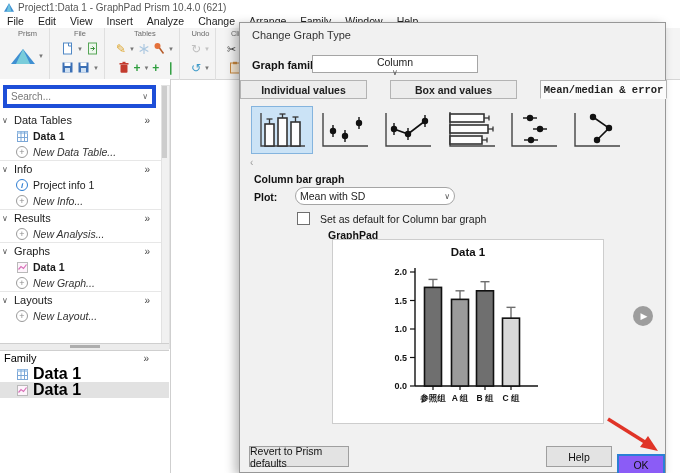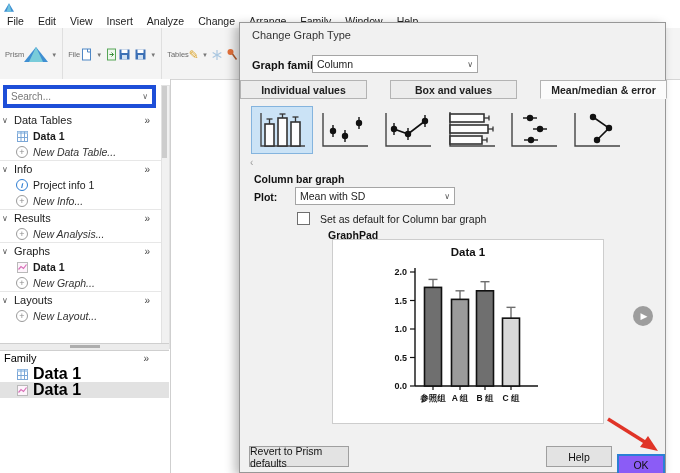--- a/index.html
+++ b/index.html
@@ -11,21 +11,21 @@
   #titlebar{left:0;top:0;width:680px;height:14px;display:flex;align-items:center;gap:4px;padding-left:4px;}
   #titlebar .logo{width:10px;height:9px;}
   #titlebar .ttl{font-size:10px;color:#555;white-space:nowrap;}
 
   
   #menubar{left:0;top:14px;width:680px;height:14px;display:flex;align-items:center;}
   #menubar span{font-size:10.5px;color:#222;padding:0 7px;white-space:nowrap;}
 
   
   #toolbar{left:0;top:28px;width:680px;height:51px;background:#f4f4f4;border-bottom:1px solid #d6d6d6;display:flex;}
-  .tb-group{height:100%;padding:1px 5px 0 5px;border-right:1px solid #dfdfdf;display:flex;flex-direction:row;align-items:center;}
+  .tb-group{height:100%;padding:1px 5px 0 11px;border-right:1px solid #dfdfdf;display:flex;flex-direction:column;align-items:center;}
   .tb-label{font-size:7.5px;color:#6a6a6a;height:10px;line-height:10px;white-space:nowrap;}
   .tb-row{display:flex;align-items:center;gap:3px;height:19px;}
   .car{font-size:6px;color:#777;line-height:6px;}
   .uni{font-size:12px;line-height:12px;}
   .tb-analyze{display:flex;align-items:center;gap:2px;background:#fdfdfd;border:1px solid #9fc0da;border-radius:2px;
               font-size:9px;color:#333;padding:1px 4px;height:14px;}
 
   
   #sidebar{left:0;top:79px;width:170px;bottom:0;background:#fff;border-right:1px solid #cfcfcf;font-size:10.5px;color:#1a1a1a;}
   #search{margin:6px 14px 4px 3px;height:15px;border:4px solid #1d4ed8;background:#fff;display:flex;align-items:center;justify-content:space-between;padding:0 4px;color:#777;font-size:10px;}
@@ -50,33 +50,33 @@
   #family{left:0;top:350px;width:169px;}
 
   
   #dialog{left:239px;top:22px;width:427px;height:451px;background:#f1f1f1;border:1px solid #979797;
           box-shadow:-4px 3px 10px rgba(0,0,0,0.28);box-sizing:border-box;}
   #dlg-title{left:12px;top:6px;font-size:11px;color:#333;}
   #gf-label{left:12px;top:36px;font-size:11px;font-weight:bold;color:#111;}
   .combo{background:#fff;border:1px solid #a5a5a5;display:flex;align-items:center;justify-content:space-between;
          font-size:10.5px;color:#222;padding:0 4px;box-sizing:border-box;}
   .combo .cv{font-size:8px;color:#555;}
-  #gf-combo{left:72px;top:32px;width:166px;height:18px;}
+  #gf-combo{left:72px;top:32px;width:166px;height:18px;flex-direction:column;}
   #tabs{left:0px;top:57px;width:427px;height:19px;display:flex;gap:24px;}
   .tab{flex:1;border:1px solid #b3b3b3;margin-left:-1px;background:#ececec;display:flex;align-items:center;justify-content:center;
        font-size:10.5px;font-weight:bold;color:#222;}
   .tab.first{margin-left:0;}
-  .tab.active{background:#fbfbfb;border-bottom-color:#fbfbfb;}
+  .tab.active{background:#fbfbfb;border-bottom-color:#fbfbfb;font-family:Liberation Mono, monospace;}
   #thumbs{left:12px;top:84px;display:flex;gap:3px;}
   .thumb{width:60px;height:46px;display:flex;align-items:center;justify-content:center;}
   .thumb.sel{background:#cbe3f6;outline:1px solid #84b4de;}
   #scroll-left{left:10px;top:134px;font-size:10px;color:#9a9a9a;}
   #sect-title{left:14px;top:150px;font-size:10.5px;font-weight:bold;color:#111;}
   #plot-label{left:14px;top:168px;font-size:10.5px;font-weight:bold;color:#111;}
-  #plot-combo{left:55px;top:164px;width:160px;height:18px;}
+  #plot-combo{left:55px;top:164px;width:160px;height:18px;border-radius:9px;}
   #chk-row{left:57px;top:189px;display:flex;align-items:center;gap:10px;}
   #chk-box{width:11px;height:11px;background:#fff;border:1px solid #6f6f6f;}
   #chk-label{font-size:10.5px;color:#1a1a1a;}
   #preview-label{left:88px;top:206px;font-size:10.5px;font-weight:bold;color:#111;}
   #preview-box{left:92px;top:216px;width:270px;height:183px;background:#fff;border:1px solid #cdcdcd;}
   #preview-title{left:0;top:6px;width:270px;text-align:center;font-size:11.5px;font-weight:bold;color:#111;}
   #play-btn{left:393px;top:283px;width:20px;height:20px;border-radius:50%;background:#9d9d9d;color:#fff;
             display:flex;align-items:center;justify-content:center;font-size:9px;padding-left:2px;box-sizing:border-box;}
   .btn{background:#e3e3e3;border:1px solid #9f9f9f;font-size:10.5px;color:#111;display:flex;align-items:center;justify-content:center;box-sizing:border-box;}
   #btn-revert{left:9px;top:423px;width:100px;height:21px;}
@@ -86,20 +86,21 @@
   #red-arrow{left:598px;top:414px;}
 </style>
 </head>
 <body>
 
 <div id="titlebar" class="abs">
   <svg class="logo" viewBox="0 0 12 10">
     <polygon points="6,0 12,10 0,10" fill="#3f8fd2"></polygon>
       <polygon points="6,0 9,10 3,10" fill="#6fc3e0"></polygon>
   </svg>
+  <span class="ttl">Project1:Data 1 - GraphPad Prism 10.4.0 (621)</span>
 </div>
 
 <div id="menubar" class="abs">
   <span>File</span>
   <span>Edit</span>
   <span>View</span>
   <span>Insert</span>
   <span>Analyze</span>
   <span>Change</span>
   <span>Arrange</span>

